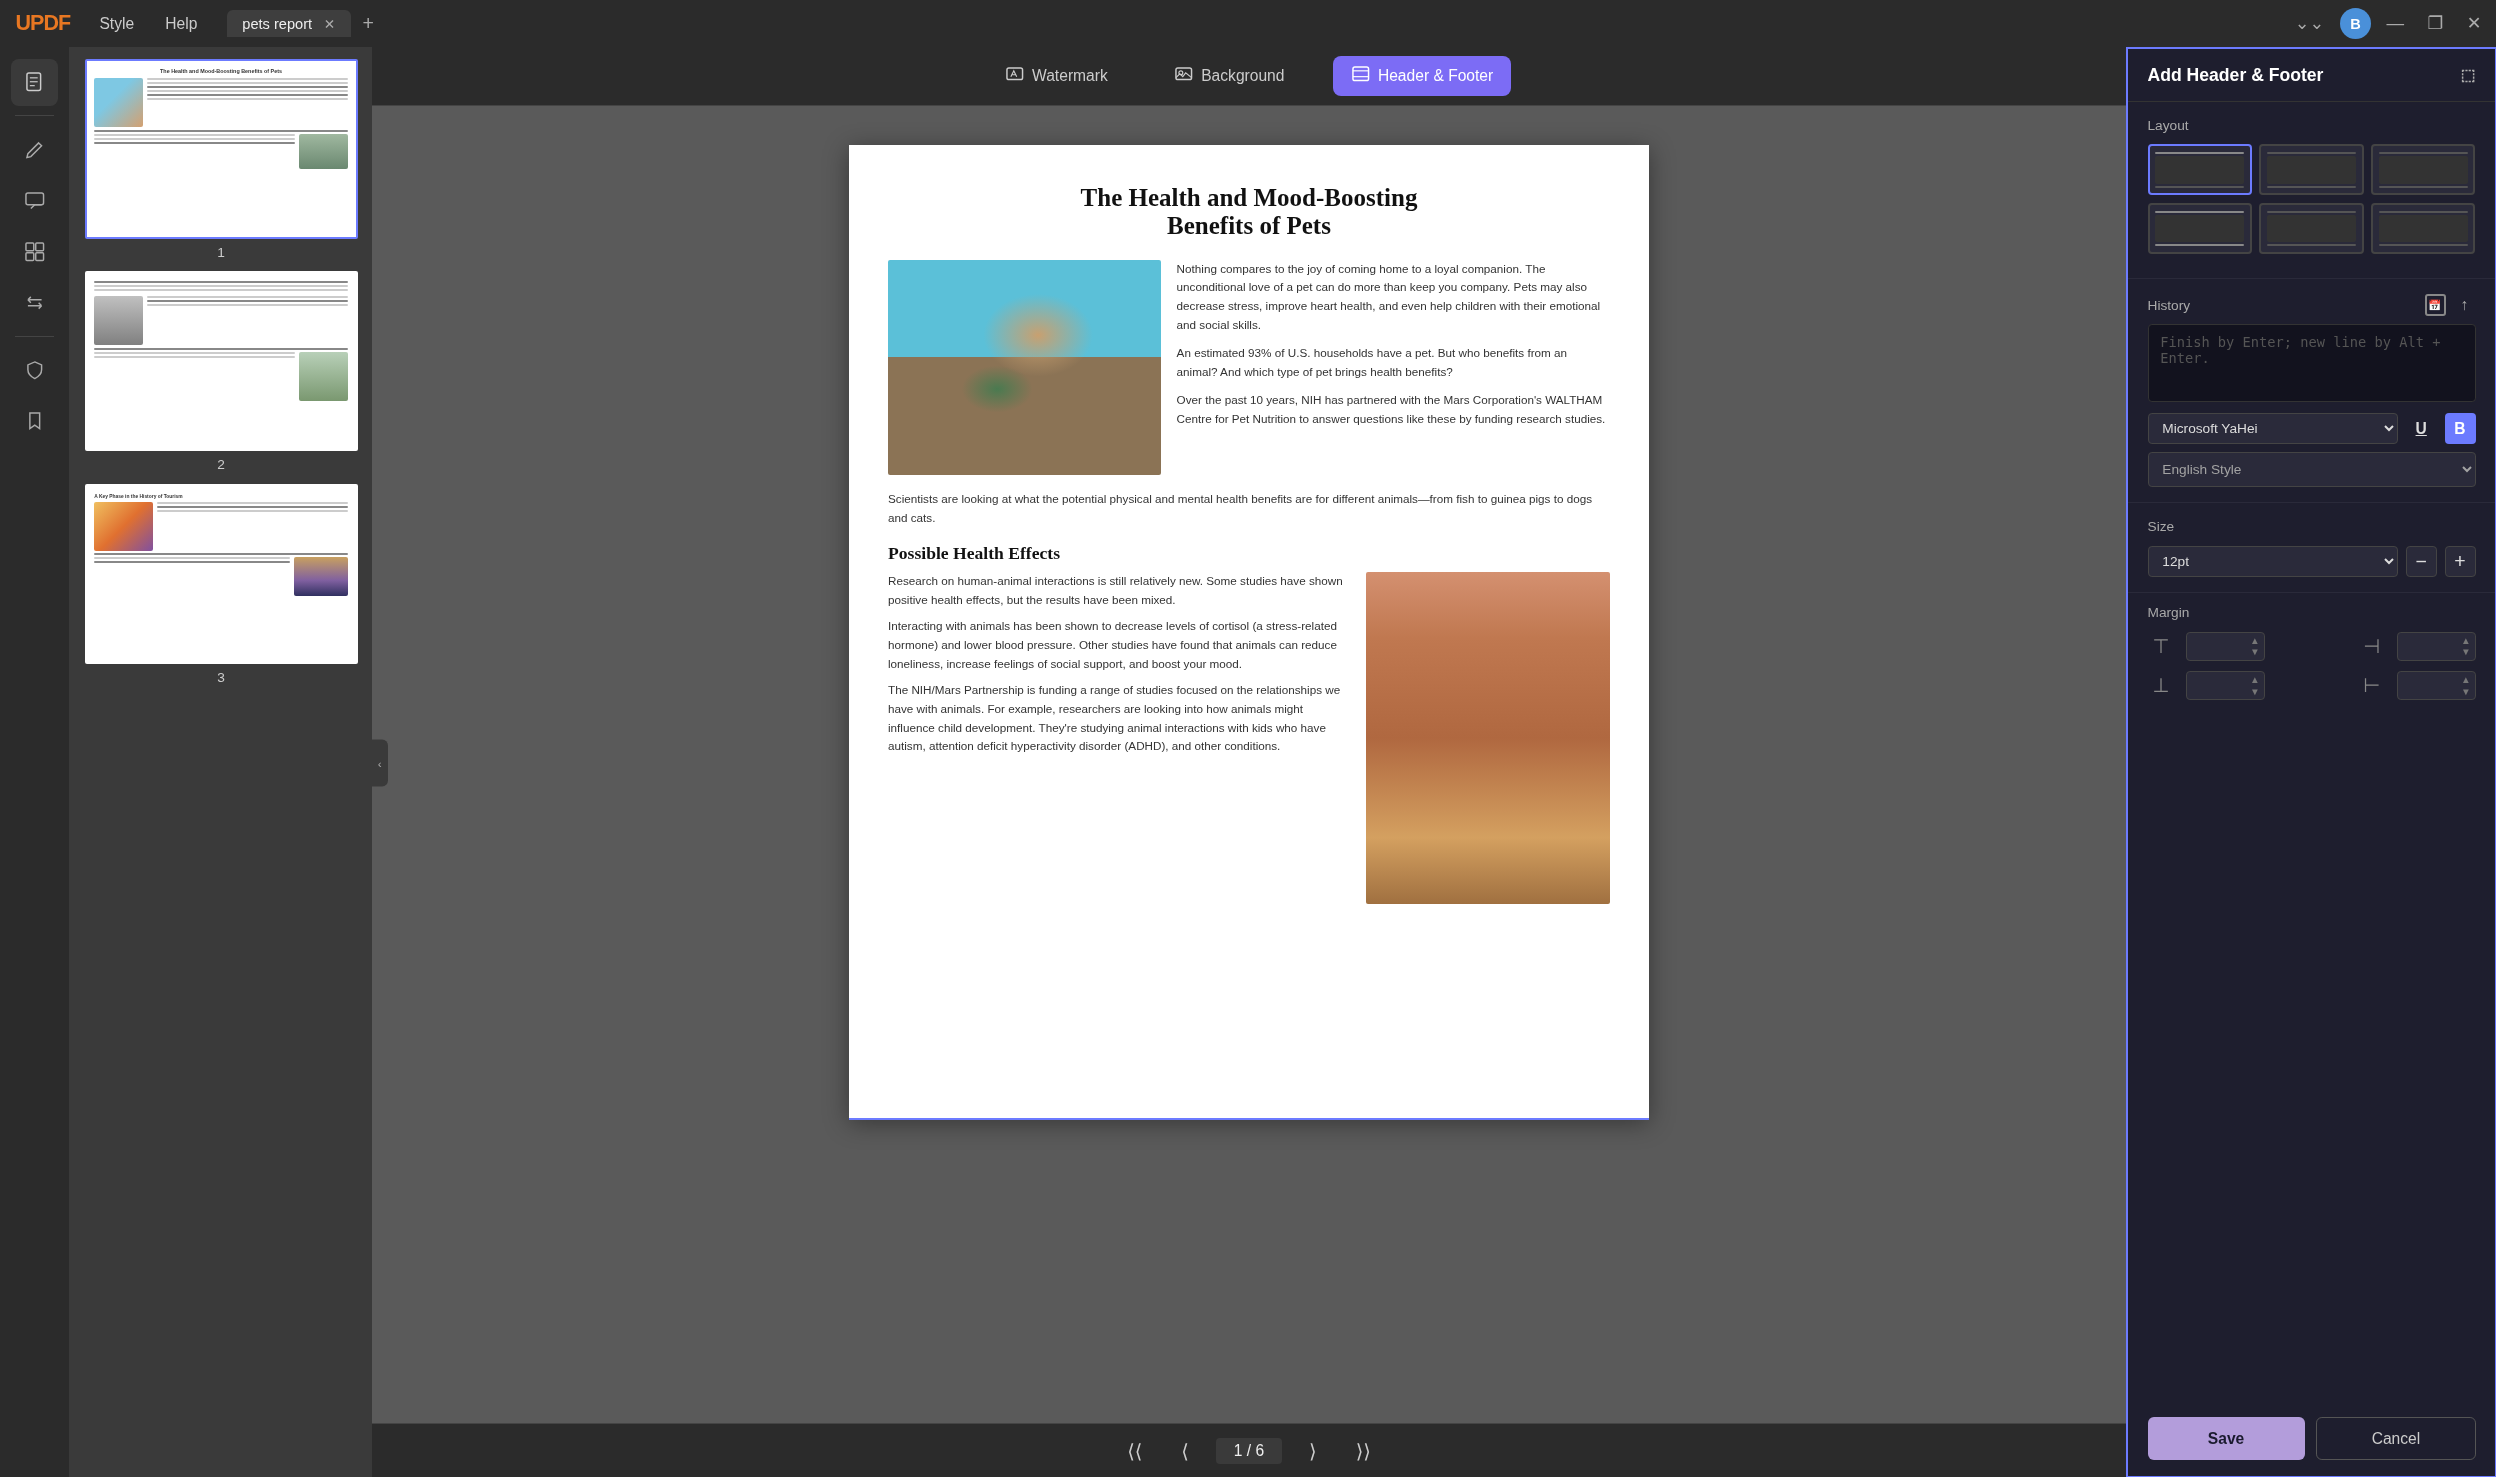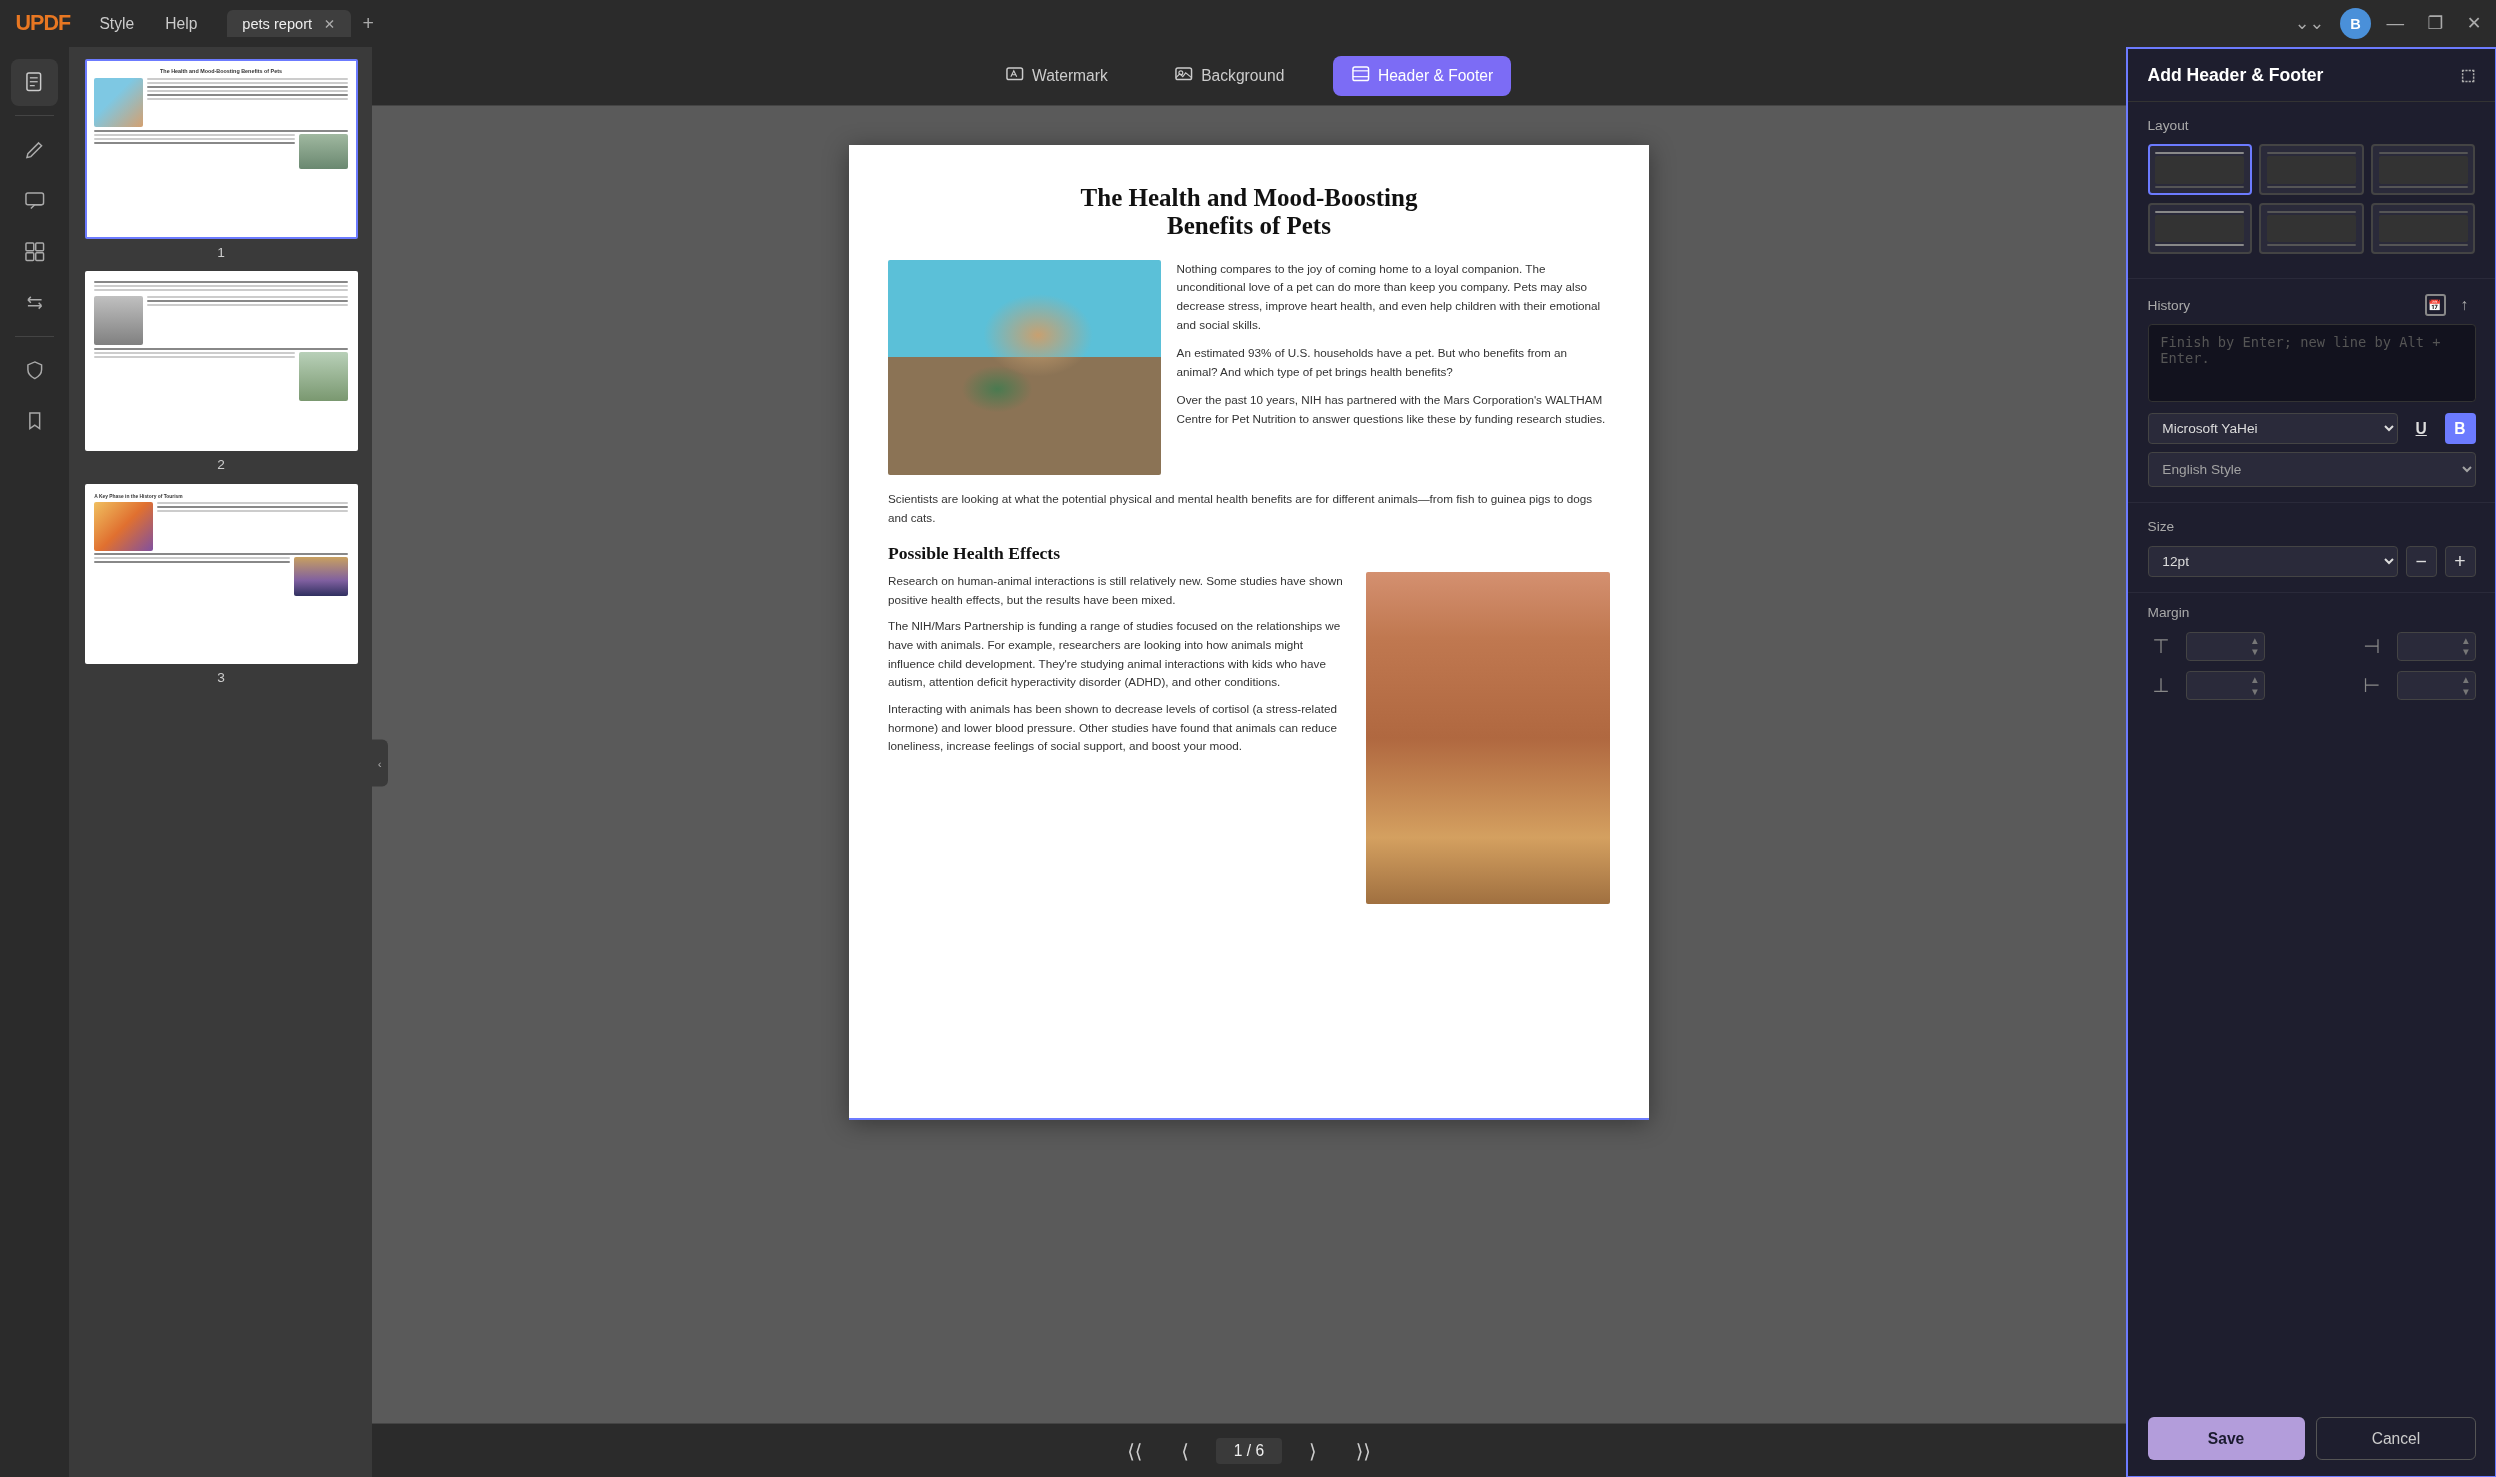--- a/index.html
+++ b/index.html
@@ -808,22 +808,22 @@
             <p>Nothing compares to the joy of coming home to a loyal companion. The unconditional love of a pet can do more than keep you company. Pets may also decrease stress, improve heart health, and even help children with their emotional and social skills.</p>
             <p>An estimated 93% of U.S. households have a pet. But who benefits from an animal? And which type of pet brings health benefits?</p>
             <p>Over the past 10 years, NIH has partnered with the Mars Corporation's WALTHAM Centre for Pet Nutrition to answer questions like these by funding research studies.</p>
           </div>
         </div>
         <p style="font-size:11.7px;color:#333;margin-bottom:15.6px;line-height:1.6;">Scientists are looking at what the potential physical and mental health benefits are for different animals—from fish to guinea pigs to dogs and cats.</p>
         <div class="doc-section-title">Possible Health Effects</div>
         <div class="doc-2col">
           <div class="doc-col">
             <p>Research on human-animal interactions is still relatively new. Some studies have shown positive health effects, but the results have been mixed.</p>
+            <p>Interacting with animals has been shown to decrease levels of cortisol (a stress-related hormone) and lower blood pressure. Other studies have found that animals can reduce loneliness, increase feelings of social support, and boost your mood.</p>
             <p>The NIH/Mars Partnership is funding a range of studies focused on the relationships we have with animals. For example, researchers are looking into how animals might influence child development. They're studying animal interactions with kids who have autism, attention deficit hyperactivity disorder (ADHD), and other conditions.</p>
-            <p>Interacting with animals has been shown to decrease levels of cortisol (a stress-related hormone) and lower blood pressure. Other studies have found that animals can reduce loneliness, increase feelings of social support, and boost your mood.</p>
           </div>
           <div class="doc-img-side" style="background: linear-gradient(to bottom, #d49070 0%, #c07850 20%, #b06840 50%, #d4a060 80%, #a07040 100%);"></div>
         </div>
         <div class="doc-bottom-bar"></div>
       </div>
     </div>
 
     <div class="page-nav">
       <span class="nav-btn">⟨⟨</span>
       <span class="nav-btn">⟨</span>

